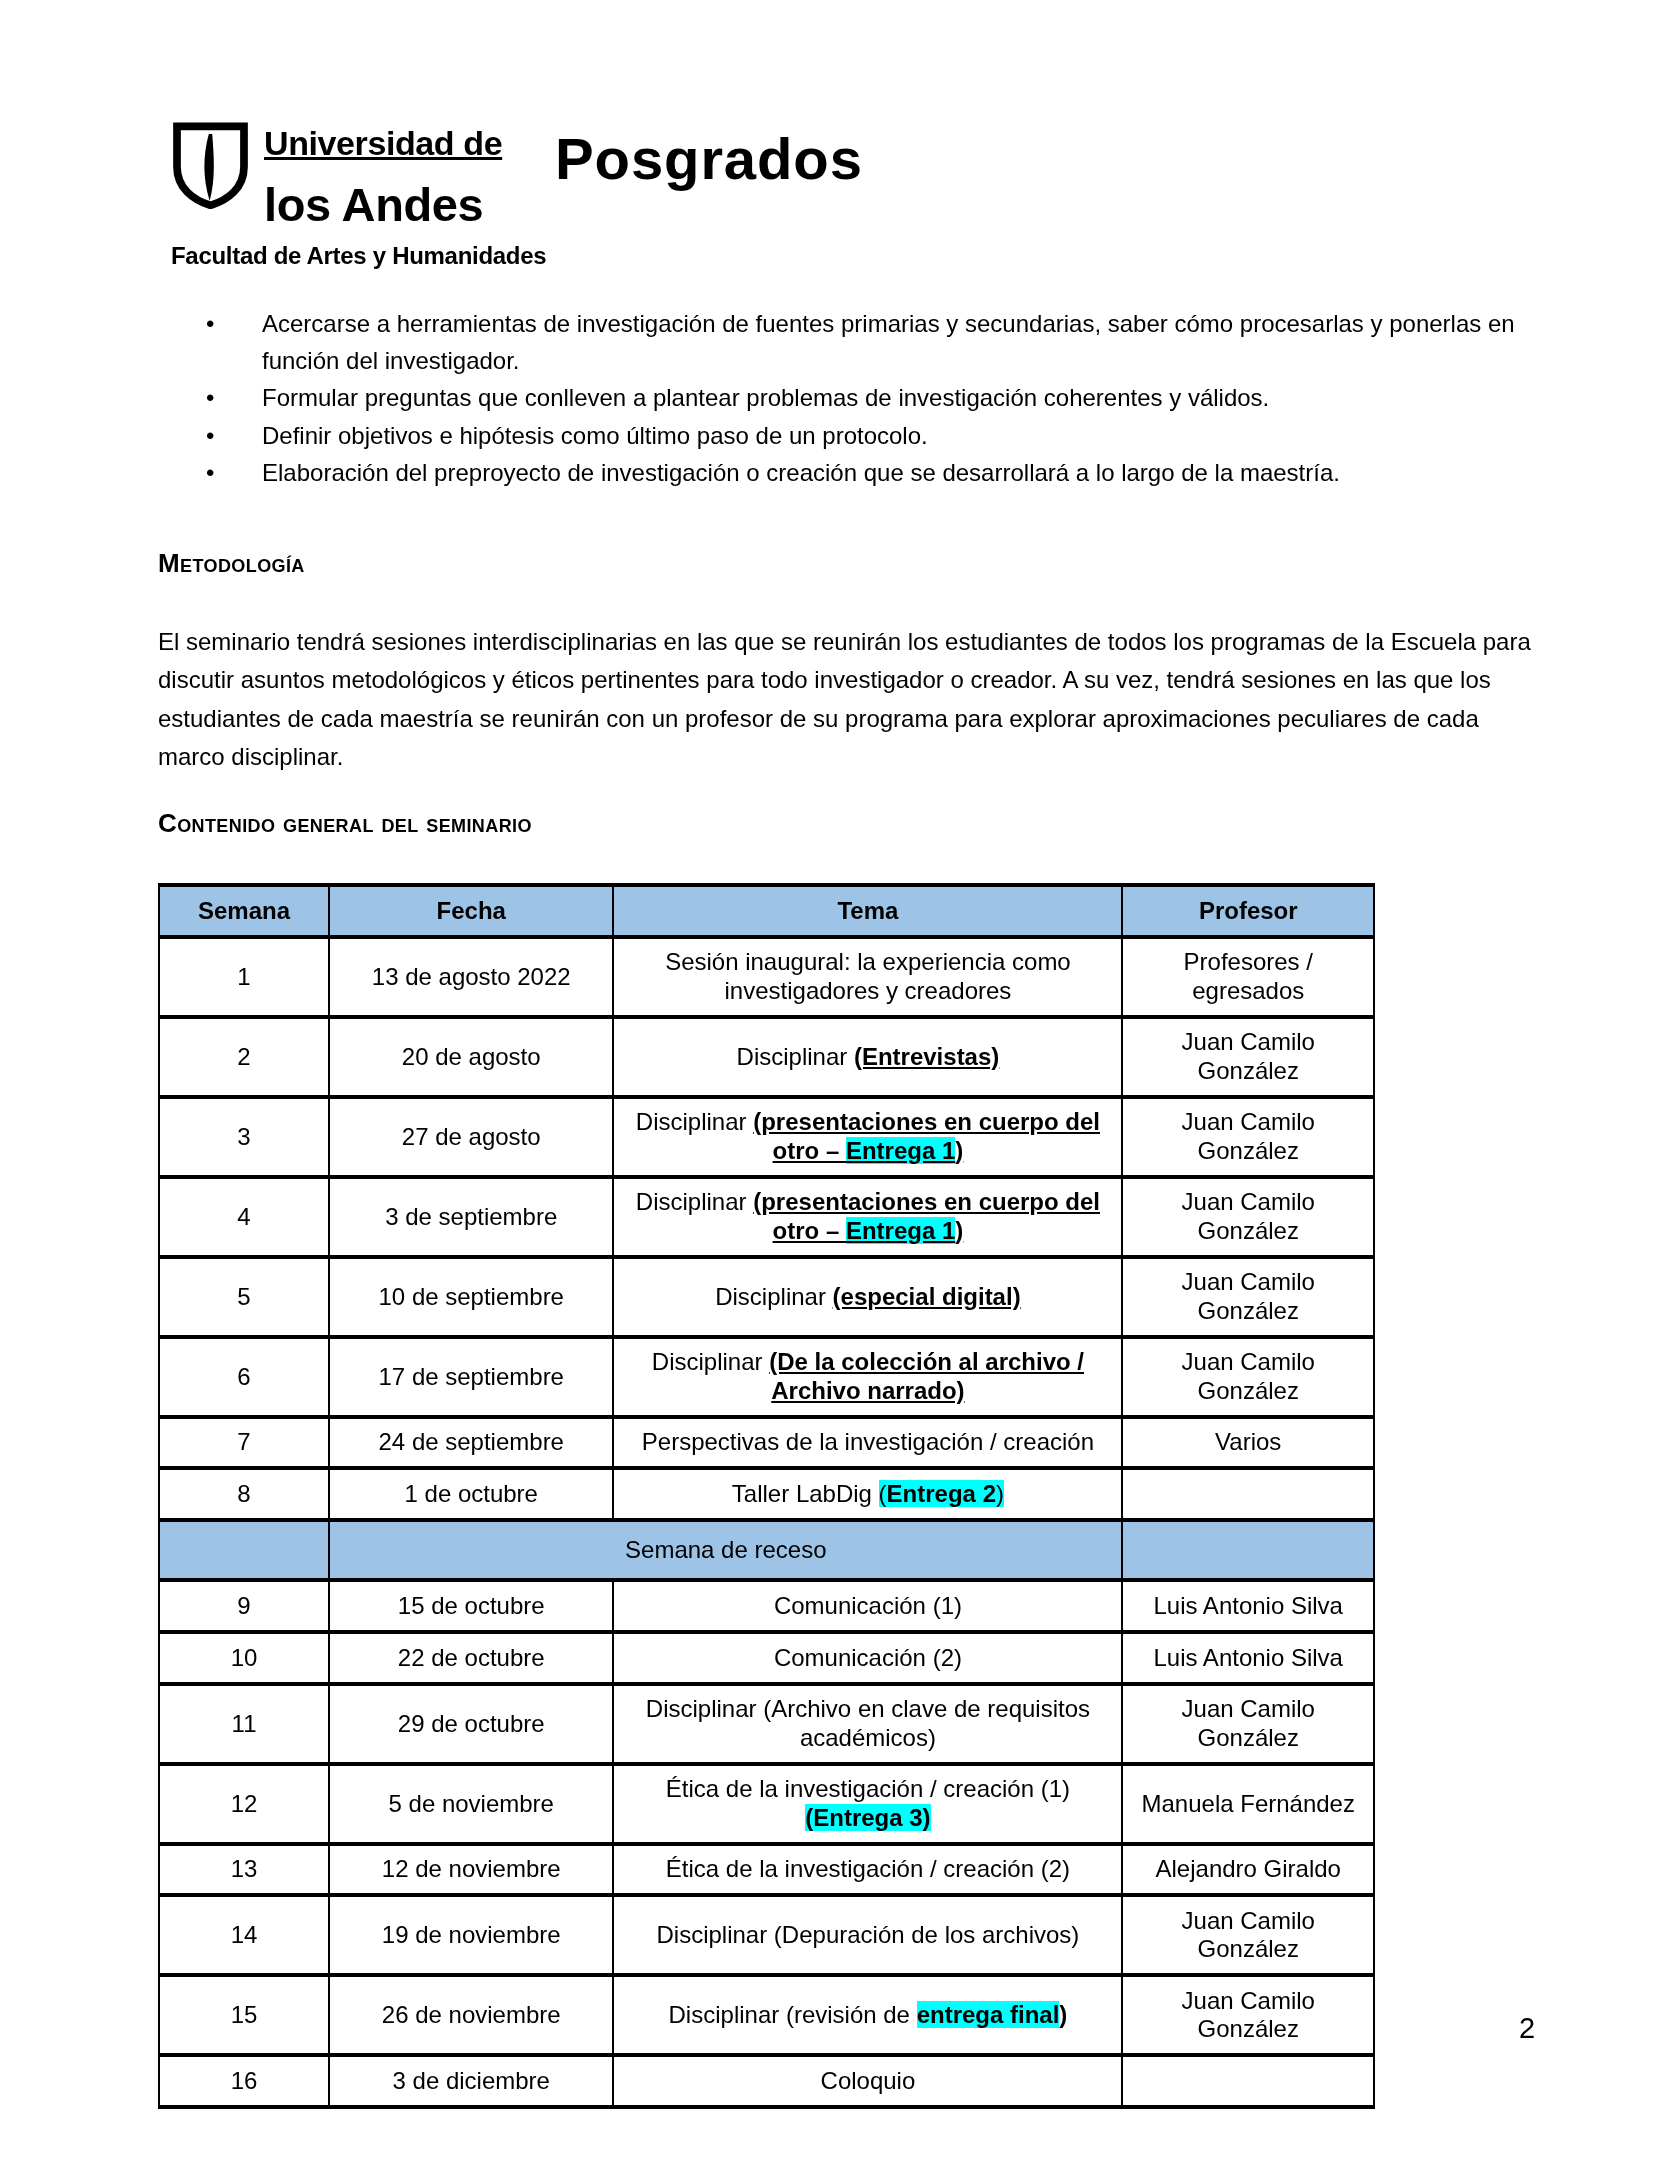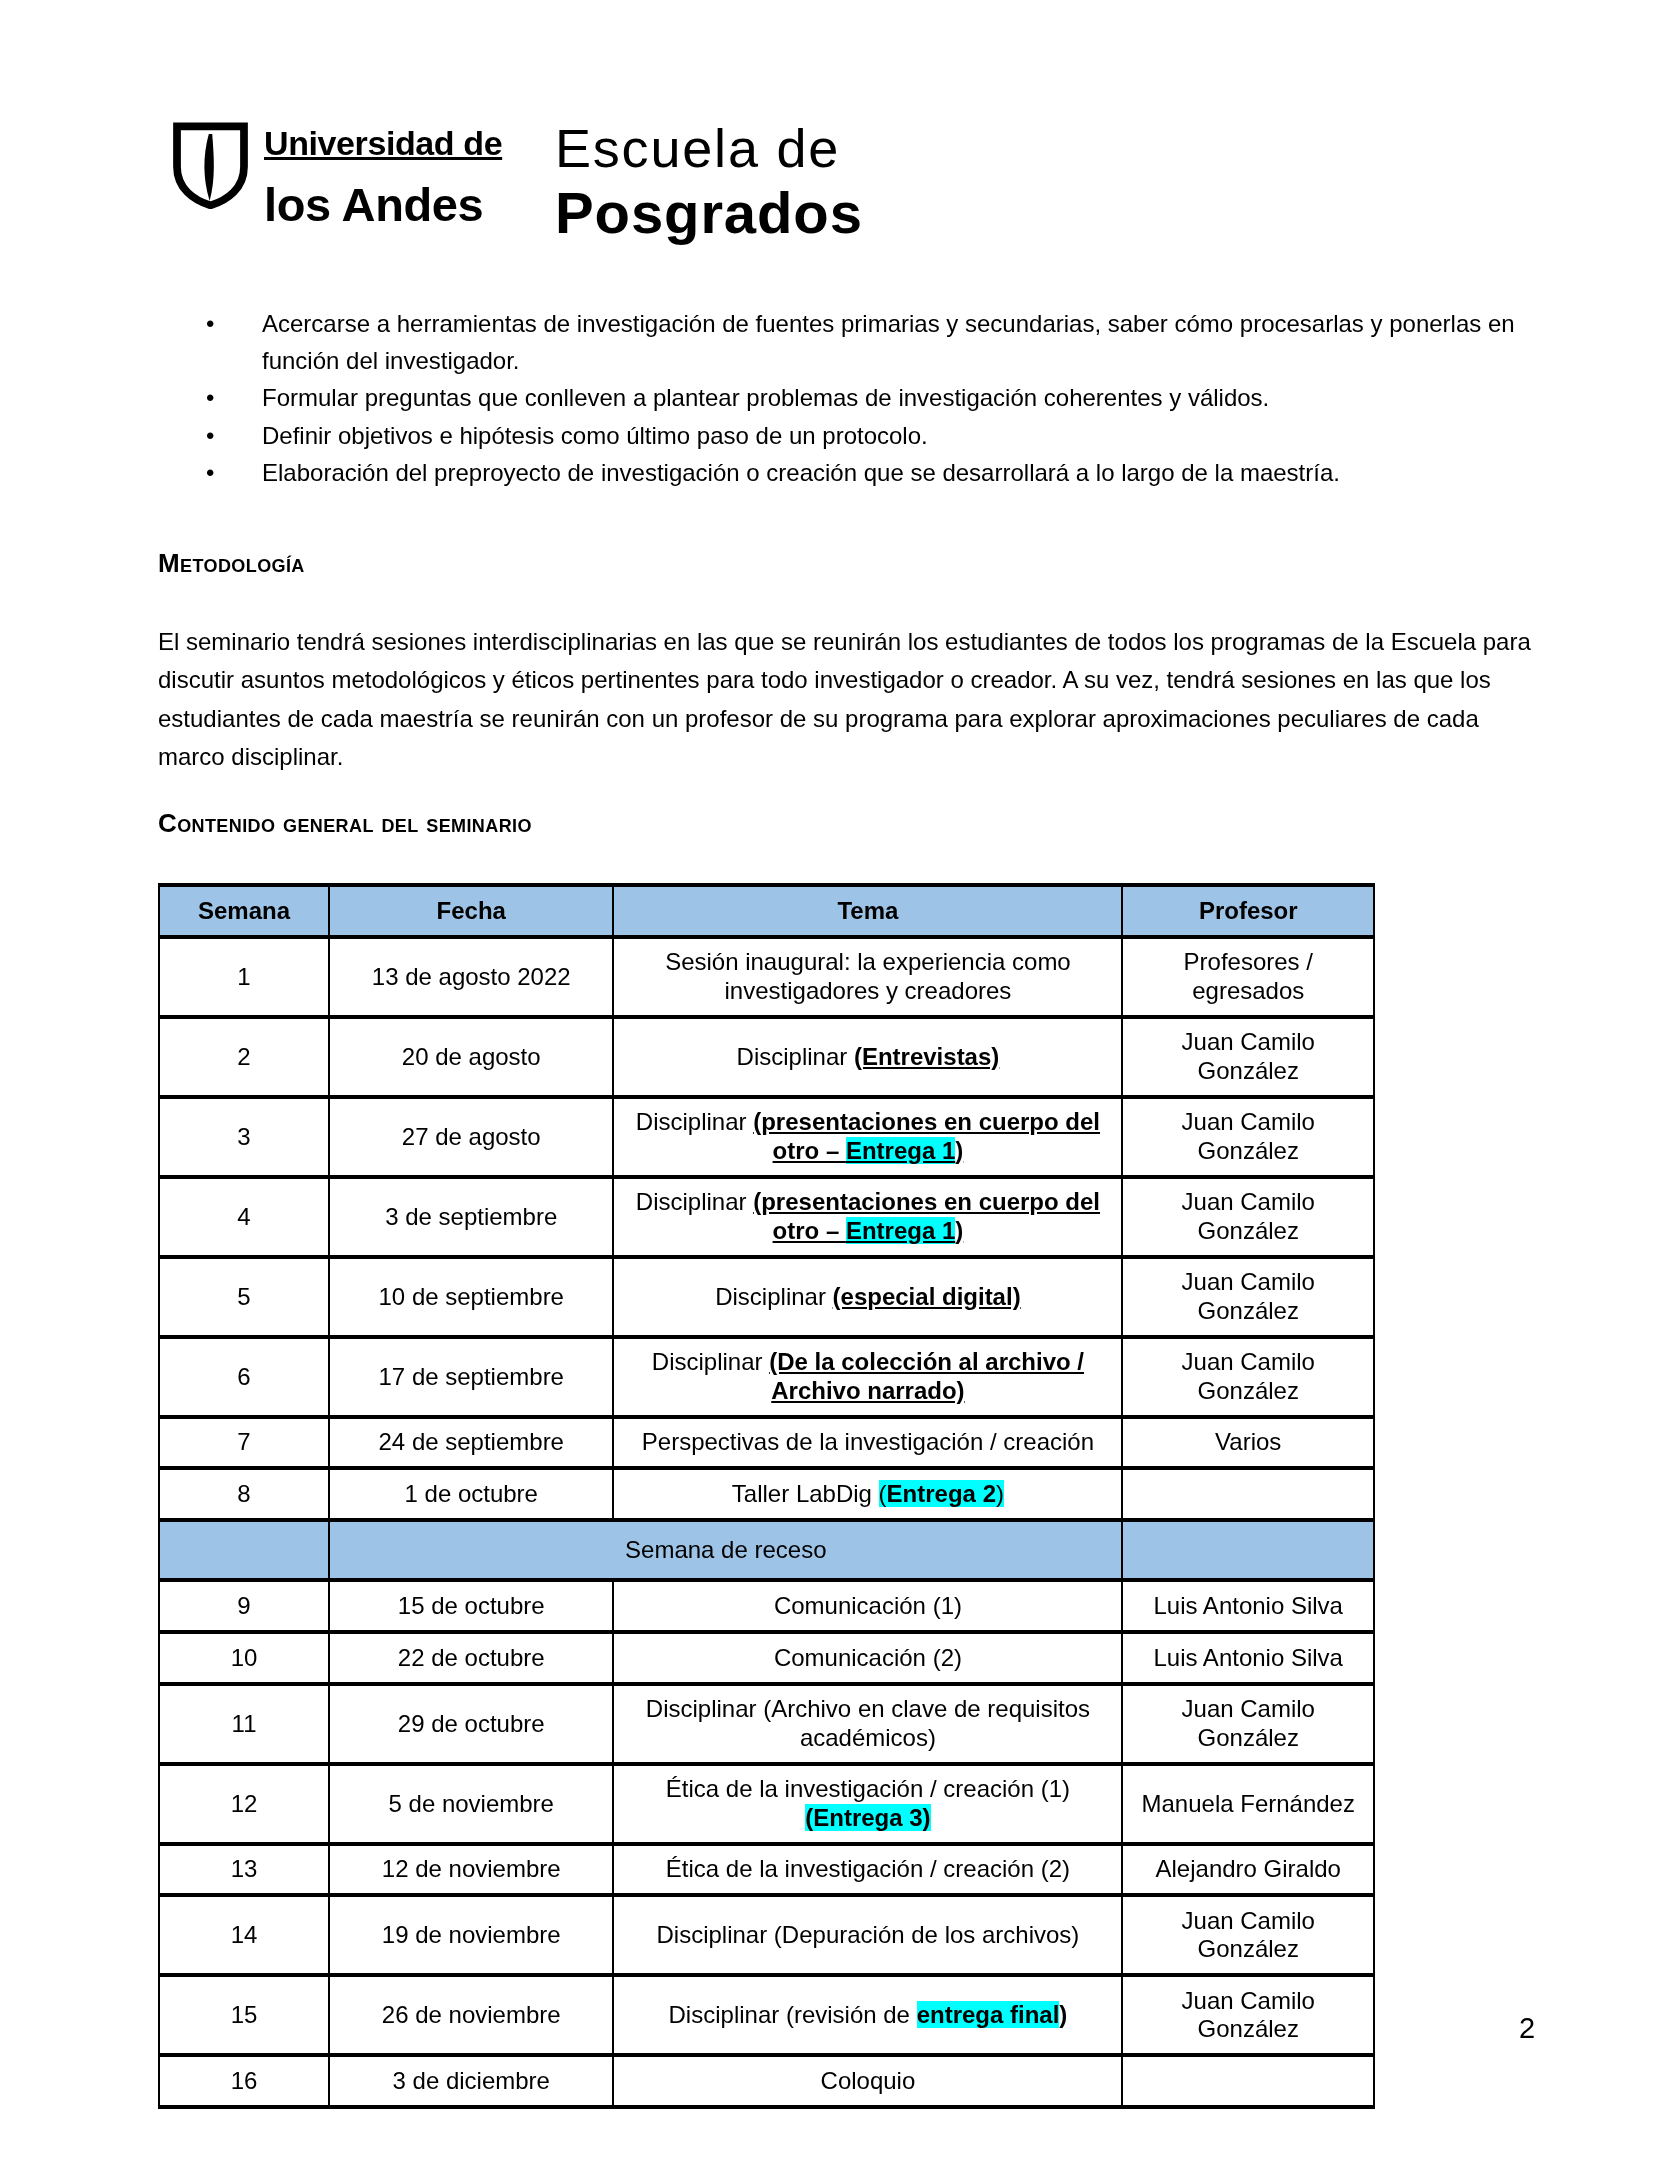--- a/index.html
+++ b/index.html
@@ -62,23 +62,23 @@
     <div class="uniandes-top">
       <svg class="shield" viewBox="0 0 92 100" xmlns="http://www.w3.org/2000/svg" aria-hidden="true">
         <path d="M7 5 H85 V52 C85 77 66 91 46 97 C26 91 7 77 7 52 Z" fill="none" stroke="#000" stroke-width="9"></path>
         <path d="M44 14 C37 40 37 66 45 92 C52 66 50 40 48 14 Z" fill="#000"></path>
       </svg>
       <div class="uni-names">
         <div class="uni-line1">Universidad de</div>
         <div class="uni-line2">los Andes</div>
       </div>
     </div>
+    <div class="faculty">Facultad de Artes y Humanidades</div>
   </div>
   <div class="school">
-    <div class="school-line1">Escuela de</div>
     <div class="school-line2">Posgrados</div>
   </div>
 </header>
 
 <ul class="objectives">
     <li>Acercarse a herramientas de investigación de fuentes primarias y secundarias, saber cómo procesarlas y ponerlas en función del investigador.</li>
     <li>Formular preguntas que conlleven a plantear problemas de investigación coherentes y válidos.</li>
     <li>Definir objetivos e hipótesis como último paso de un protocolo.</li>
     <li>Elaboración del preproyecto de investigación o creación que se desarrollará a lo largo de la maestría.</li>
   </ul>

